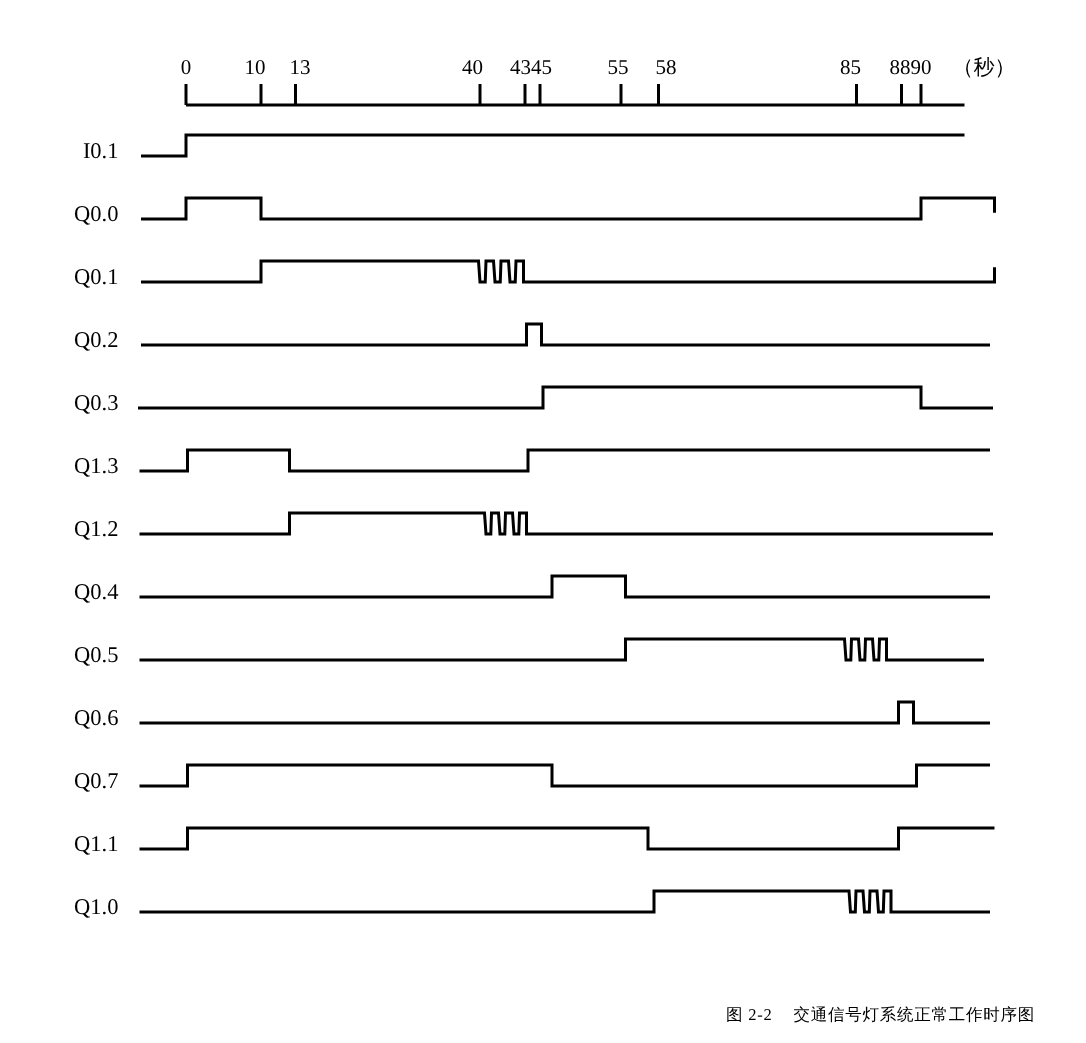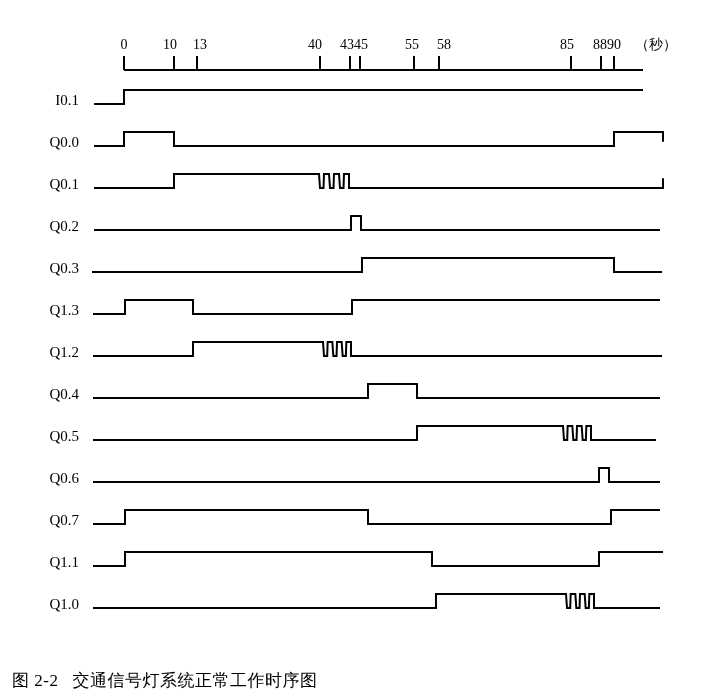--- a/index.html
+++ b/index.html
@@ -3,22 +3,22 @@
   <meta charset="utf-8">
   <style>
     html, body { margin: 0; padding: 0; background: #ffffff; }
     body { width: 724px; height: 695px; position: relative; overflow: hidden;
            font-family: "Liberation Serif", "DejaVu Serif", serif; color: #000; }
     #diagram { position: absolute; left: 0; top: 0; }
     .tick-label { font-family: "Liberation Serif", serif; font-size: 14px; }
     .sig-label { font-family: "Liberation Serif", serif; font-size: 15px; }
     .wave { fill: none; stroke: #000; stroke-width: 2; stroke-linejoin: miter; }
     .axis { stroke: #000; stroke-width: 2; }
-    .caption { position: absolute; left: 12px; top: 669px; width: 690px; text-align: left;
-               font-family: "DejaVu Sans", sans-serif; font-size: 17px; letter-spacing: 0.5px; }
+    .caption { position: absolute; left: 0; top: 669px; width: 690px; text-align: right;
+               font-family: "DejaVu Sans", sans-serif; font-size: 11px; letter-spacing: 0.5px; }
     .caption .fig-num { font-family: "Liberation Serif", serif; margin-right: 14px; }
   </style>
 </head>
 <body>
 
 <svg id="diagram" width="724" height="695" viewBox="0 0 724 695" xmlns="http://www.w3.org/2000/svg">
   <g id="axis-group">
     <line class="axis" x1="124" y1="70" x2="643" y2="70"></line>
     <g id="tick-marks">
         <line x1="124" x2="124" y1="56" y2="70" class="axis"></line>

